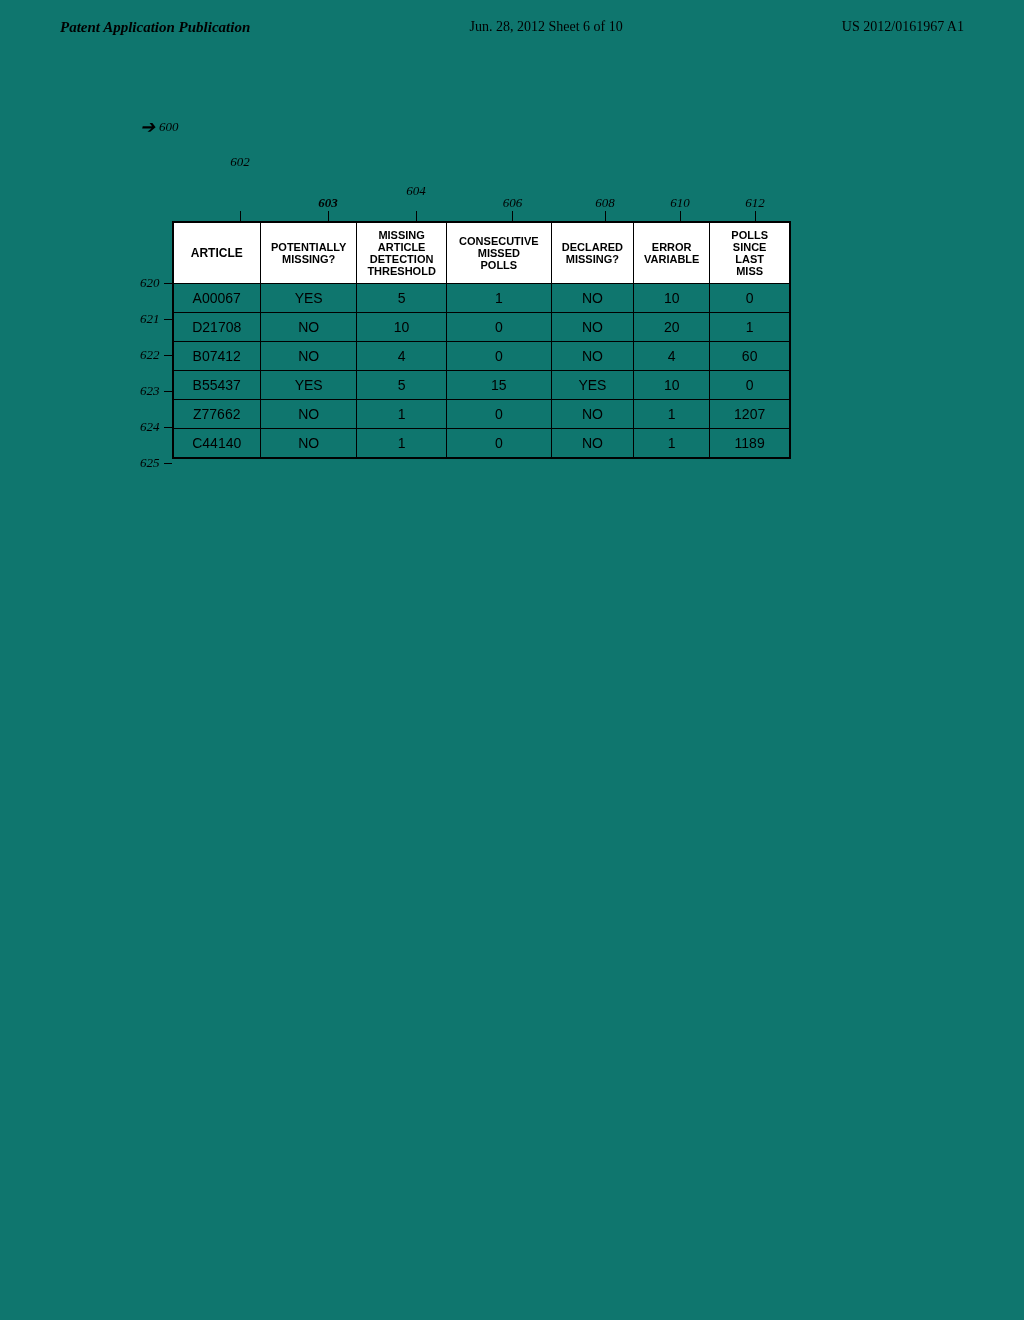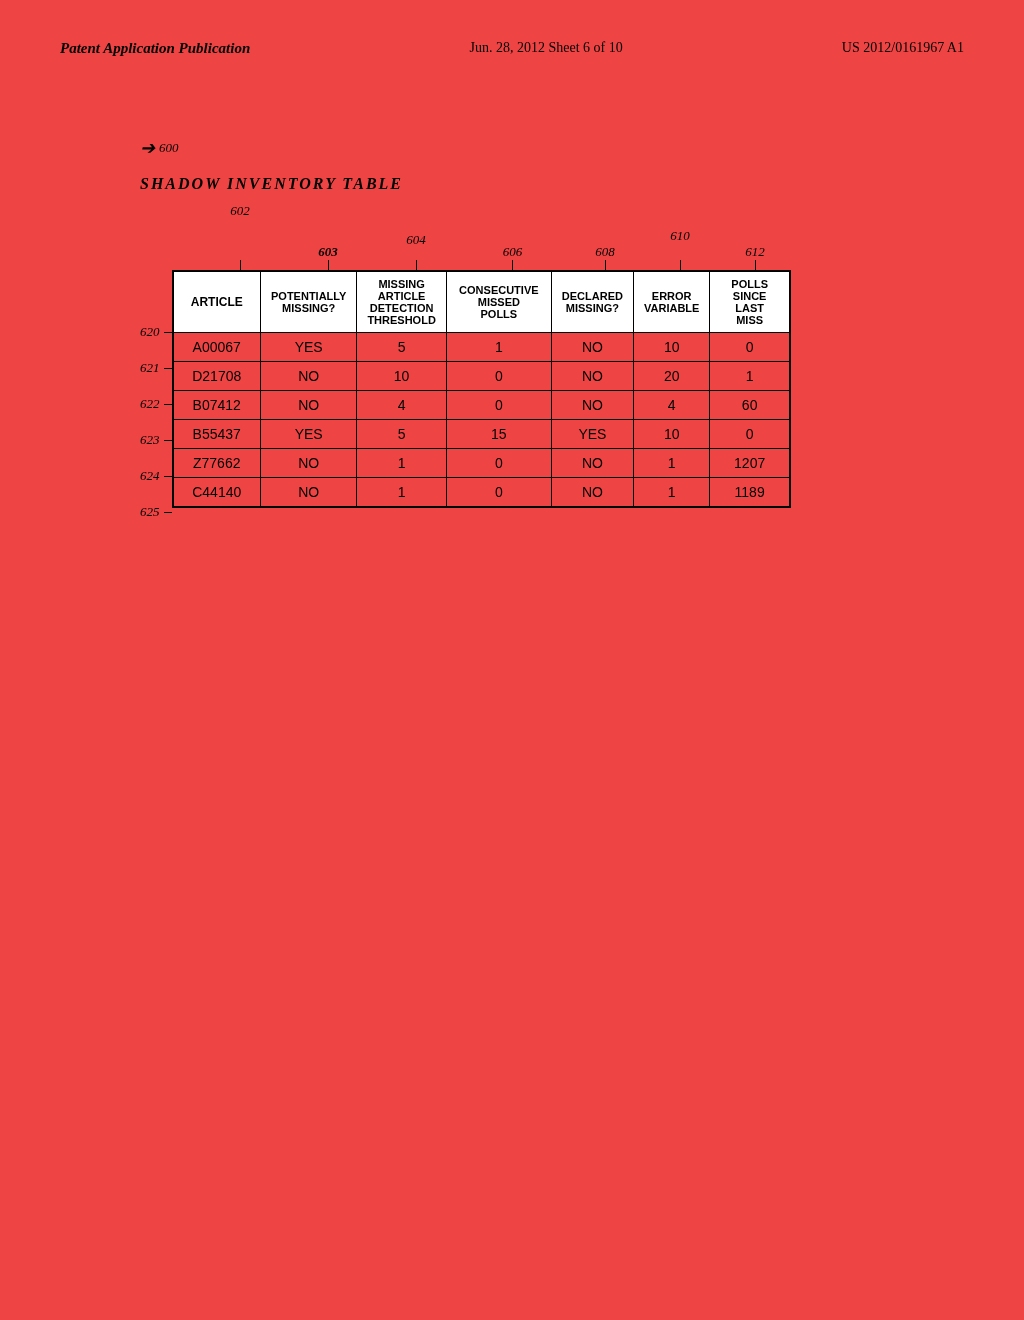--- a/index.html
+++ b/index.html
@@ -8,23 +8,23 @@
       font-family: 'Times New Roman', Times, serif;
       width: 1024px;
       min-height: 1320px;
       position: relative;
       overflow-x: hidden;
     }
 
     .page {
       width: 1024px;
       min-height: 1320px;
-      background: #ef4444;
-      position: relative;
-      padding: 40px 60px;
+      background: #0f766e;
+      position: relative;
+      padding: 19px 60px;
     }
 
     
     .header {
       display: flex;
       justify-content: space-between;
       align-items: flex-start;
       margin-bottom: 60px;
       font-size: 15px;
       font-weight: bold;
@@ -167,21 +167,20 @@
     </div>
   </div>
 
   <div class="wrapper">
 
     <div class="outer-ref">
       <span class="arrow">➔</span>
       <span>600</span>
     </div>
 
-    <div class="table-title">SHADOW INVENTORY TABLE</div>
 
     <div style="display:flex; flex-direction:row; margin-left: 0px; margin-bottom: 0px; align-items: flex-end; position: relative;">
 
       <div style="width: 56px;"></div>
 
       <div style="display: flex; flex-direction: row; font-size:13px; font-style: italic; align-items: flex-end;">
 
         <div style="width: 88px; text-align:center; display:flex; flex-direction:column; align-items:center;gap:41px;">
           <span>602</span>
           <div class="tick"></div>
@@ -200,21 +199,21 @@
         <div style="width: 105px; text-align:center; display:flex; flex-direction:column; align-items:center;">
           <span>606</span>
           <div class="tick"></div>
         </div>
 
         <div style="width: 80px; text-align:center; display:flex; flex-direction:column; align-items:center;">
           <span>608</span>
           <div class="tick"></div>
         </div>
 
-        <div style="width: 70px; text-align:center; display:flex; flex-direction:column; align-items:center;gap:16px;">
+        <div style="width: 70px; text-align:center; display:flex; flex-direction:column; align-items:center;">
           <span>610</span>
           <div class="tick"></div>
         </div>
 
         <div style="width: 80px; text-align:center; display:flex; flex-direction:column; align-items:center;">
           <span>612</span>
           <div class="tick"></div>
         </div>
 
       </div>

